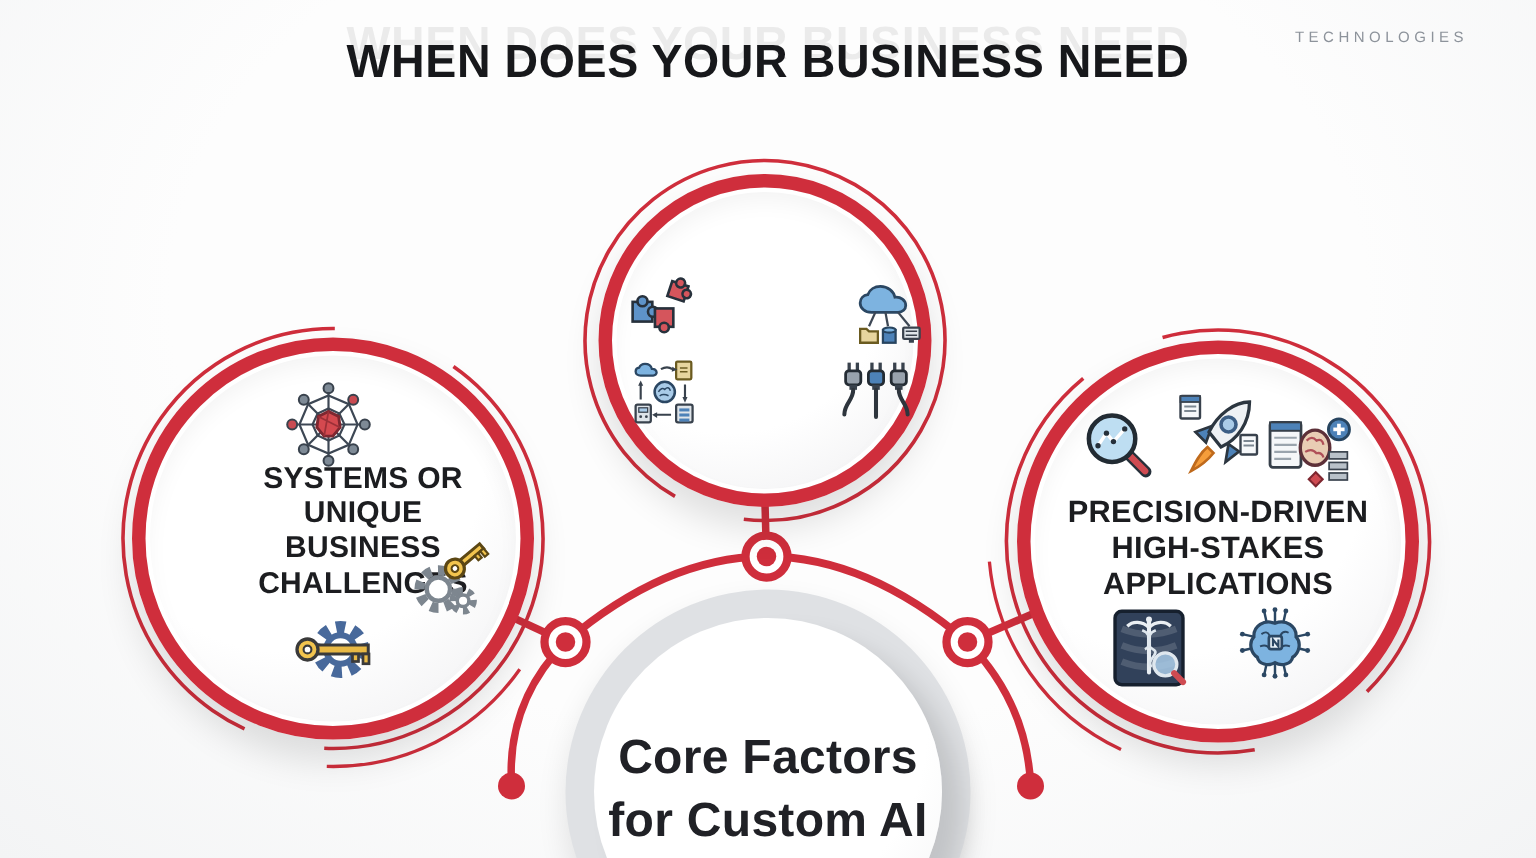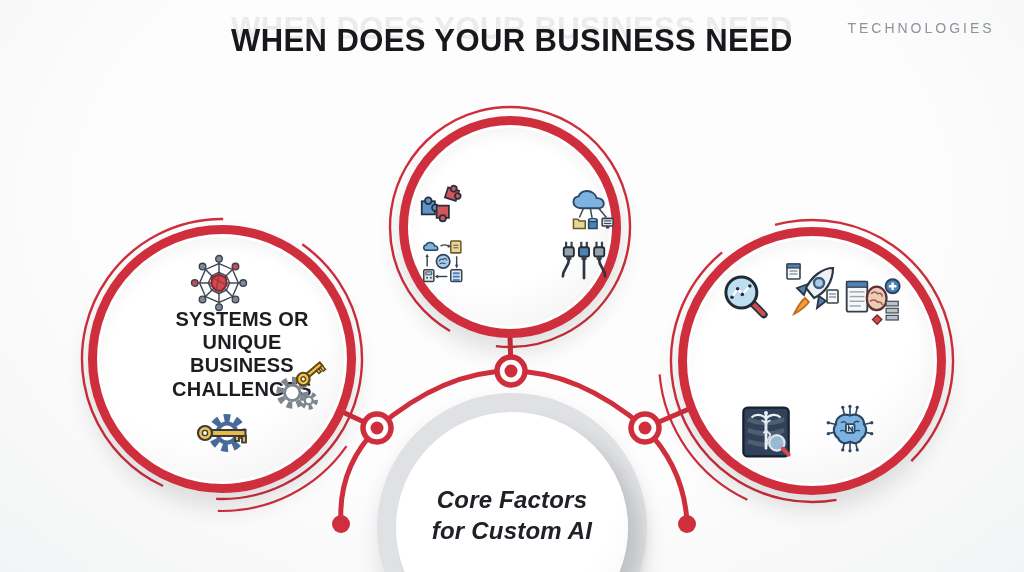--- a/index.html
+++ b/index.html
@@ -24,21 +24,21 @@
     letter-spacing:.4px;
     text-shadow:0 -12px 0 rgba(110,110,110,0.12);
   }
   .logo{
     position:absolute;top:18px;right:18px;width:170px;text-align:center;
   }
   .logo-name{
     color:#1f3c7c;font-weight:700;font-size:23px;letter-spacing:.5px;line-height:1;
   }
   .logo-sub{
-    color:#8d939b;font-weight:400;font-size:14px;letter-spacing:3px;margin-top:2px;
+    color:#8d939b;font-weight:400;font-size:10px;letter-spacing:3px;margin-top:2px;
   }
   
   .connectors{position:absolute;left:0;top:0;width:1024px;height:572px;}
   
   .bubble{
     position:absolute;border:9px solid var(--red);border-radius:50%;
     background:radial-gradient(circle at 38% 28%, #ffffff 55%, #ededef 100%);
     box-shadow:0 14px 24px rgba(0,0,0,.12), inset 0 0 0 3px #ffffff, inset 0 8px 16px rgba(0,0,0,.05);
   }
   .bubble-left{left:88px;top:225px;width:268px;height:268px;}
@@ -59,21 +59,21 @@
     box-shadow:0 10px 20px rgba(0,0,0,.10);
   }
   .center-inner{
     position:absolute;left:19px;top:19px;width:232px;height:232px;border-radius:50%;
     background:radial-gradient(circle at 42% 32%, #ffffff 60%, #f0f1f2 100%);
     box-shadow:14px 12px 16px rgba(0,0,0,.13);
     display:flex;align-items:flex-start;justify-content:center;
   }
   .center-label{
     margin-top:72px;text-align:center;white-space:pre-line;
-    color:#202126;font-weight:700;font-size:24px;line-height:1.3;letter-spacing:.2px;font-style:italic;
+    color:#202126;font-weight:700;font-size:32px;line-height:1.3;letter-spacing:.2px;
   }
 </style>
 </head>
 <body>
 
 <div class="canvas">
 
   <div class="title">
     <div>WHEN DOES YOUR BUSINESS NEED</div>
   </div>
@@ -299,20 +299,23 @@
       <g stroke="#39424d" stroke-width="1.2">
         <rect x="47" y="28" width="13" height="5" fill="#b9c1c9"></rect>
         <rect x="47" y="35.5" width="13" height="5" fill="#b9c1c9"></rect>
         <rect x="47" y="43" width="13" height="5" fill="#b9c1c9"></rect>
       </g>
       <rect x="34" y="44" width="7" height="7" fill="#cf4b52" stroke="#7e2730" stroke-width="1.5" transform="rotate(45 37.5 47.5)"></rect>
       <circle cx="54" cy="12" r="7.5" fill="#4d82b8" stroke="#27445f" stroke-width="2"></circle>
       <rect x="52.7" y="8" width="2.6" height="8" fill="#fff"></rect>
       <rect x="50" y="10.7" width="8" height="2.6" fill="#fff"></rect>
     </svg>
+    <div class="label">PRECISION-DRIVEN
+HIGH-STAKES
+APPLICATIONS</div>
     <svg class="icon" style="left:50px;top:167px" width="58" height="58" viewBox="0 0 64 64">
       <rect x="7" y="5" width="50" height="54" rx="5" fill="#31415a" stroke="#16202e" stroke-width="2.5"></rect>
       <g stroke="#ffffff" stroke-opacity="0.15" stroke-width="5" fill="none">
         <path d="M12 18 q20 8 40 0"></path>
           <path d="M12 30 q20 8 40 0"></path>
           <path d="M12 42 q20 8 40 0"></path>
       </g>
       <line x1="32" y1="13" x2="32" y2="50" stroke="#e9eef3" stroke-width="3" stroke-linecap="round"></line>
       <circle cx="32" cy="11" r="2.2" fill="#e9eef3"></circle>
       <path d="M32 17 C27 12 20 12 16 16 M32 17 C37 12 44 12 48 16" fill="none" stroke="#e9eef3" stroke-width="2.4"></path>

